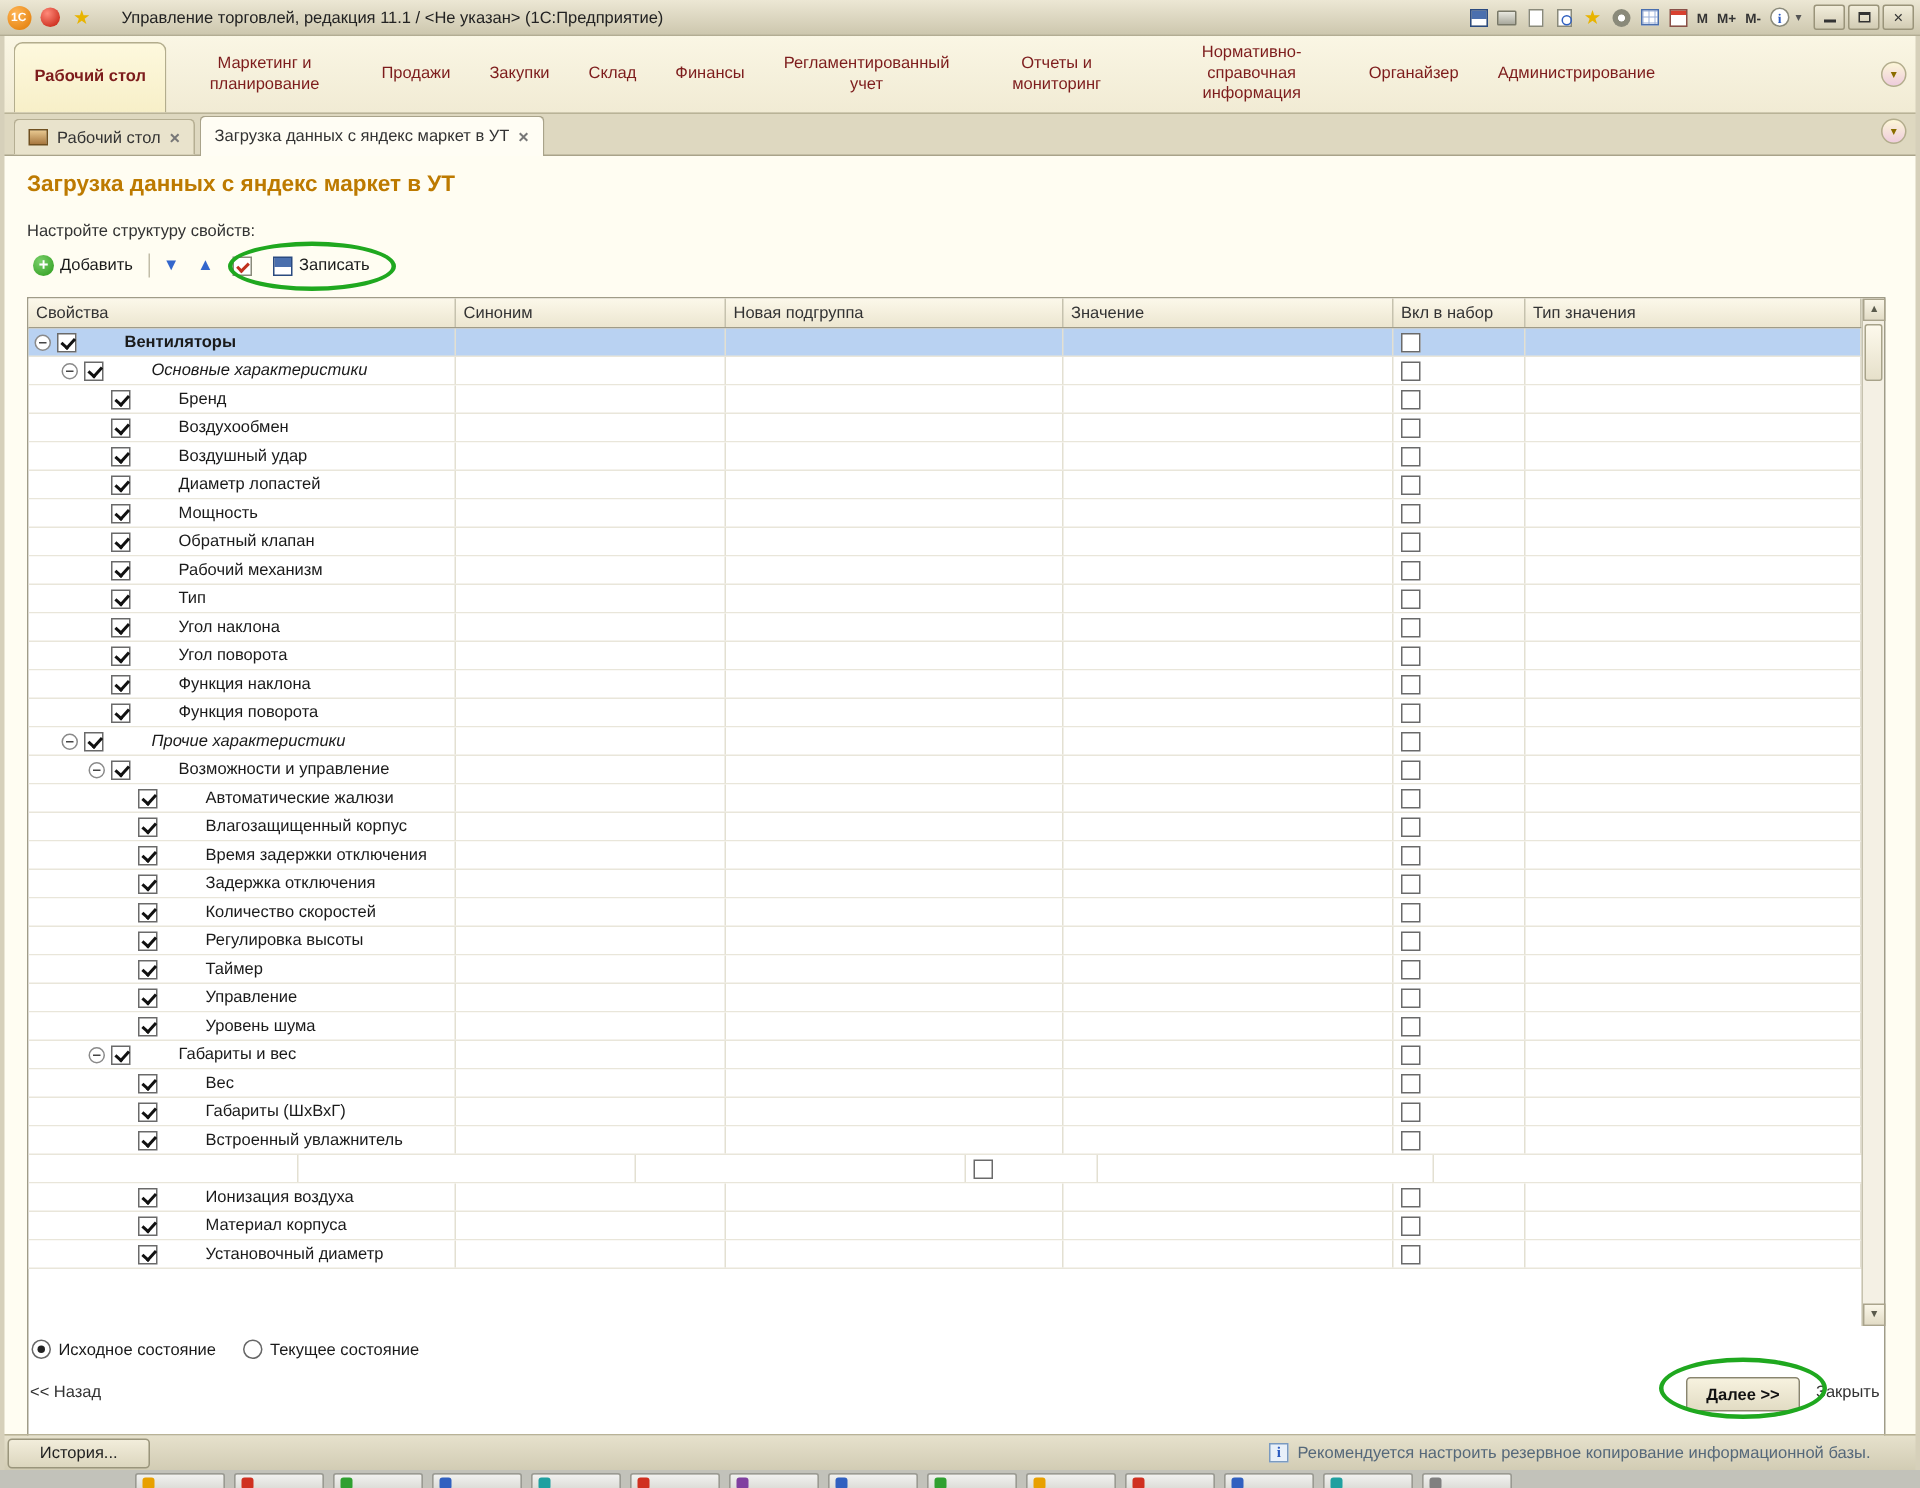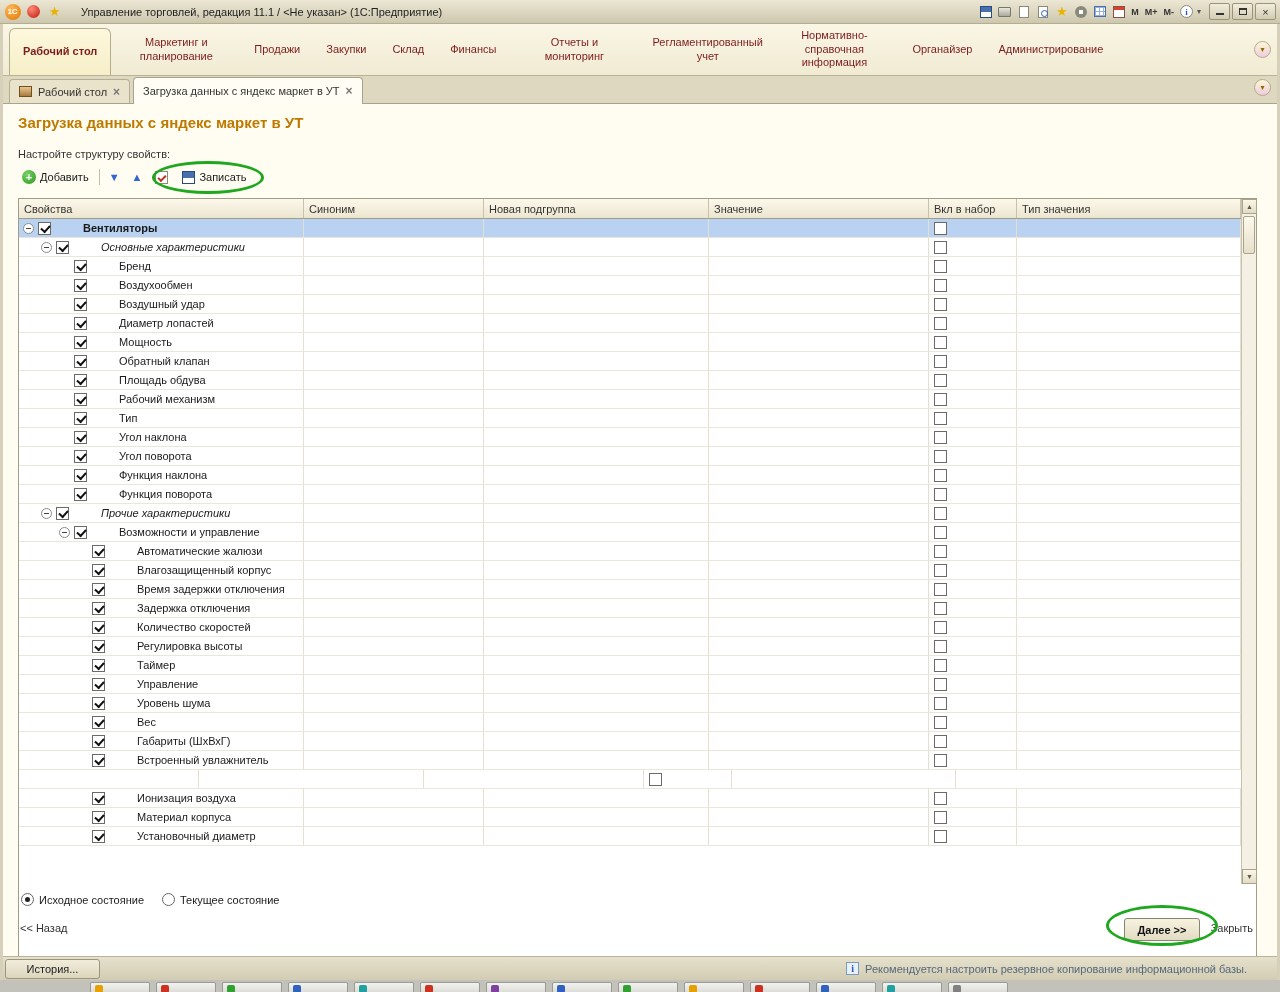--- a/index.html
+++ b/index.html
@@ -186,22 +186,22 @@
 </div>
 
 <div class="sectionbar">
   <div class="section-items">
       <div class="section section-active">Рабочий стол</div>
       <div class="section">Маркетинг и планирование</div>
       <div class="section">Продажи</div>
       <div class="section">Закупки</div>
       <div class="section">Склад</div>
       <div class="section">Финансы</div>
+      <div class="section">Регламентированный учет</div>
       <div class="section">Отчеты и мониторинг</div>
-      <div class="section">Регламентированный учет</div>
       <div class="section">Нормативно-справочная информация</div>
       <div class="section">Органайзер</div>
       <div class="section">Администрирование</div>
     </div>
   <span class="roundbtn">▾</span>
 </div>
 
 <div class="doctabs">
   <div class="dtab">
     <span class="deskicon"></span>
@@ -364,35 +364,20 @@
           <div class="cell" style="width: 88px;">
             <span class="cb"></span>
           </div>
           <div class="cell" style="width: 224px;"></div>
         </div>
         <div class="trow">
           <div class="cell props" style="width: 285px;">
             <span class="ind" style="width: 36px;"></span>
             <span class="expsp"></span>
             <span class="cb checked"></span>
-            <span class="rlabel">Площадь обдува</span>
-          </div>
-          <div class="cell" style="width: 180px;"></div>
-          <div class="cell" style="width: 225px;"></div>
-          <div class="cell" style="width: 220px;"></div>
-          <div class="cell" style="width: 88px;">
-            <span class="cb"></span>
-          </div>
-          <div class="cell" style="width: 224px;"></div>
-        </div>
-        <div class="trow">
-          <div class="cell props" style="width: 285px;">
-            <span class="ind" style="width: 36px;"></span>
-            <span class="expsp"></span>
-            <span class="cb checked"></span>
             <span class="rlabel">Рабочий механизм</span>
           </div>
           <div class="cell" style="width: 180px;"></div>
           <div class="cell" style="width: 225px;"></div>
           <div class="cell" style="width: 220px;"></div>
           <div class="cell" style="width: 88px;">
             <span class="cb"></span>
           </div>
           <div class="cell" style="width: 224px;"></div>
         </div>
@@ -620,20 +605,35 @@
             <span class="cb"></span>
           </div>
           <div class="cell" style="width: 224px;"></div>
         </div>
         <div class="trow">
           <div class="cell props" style="width: 285px;">
             <span class="ind" style="width: 54px;"></span>
             <span class="expsp"></span>
             <span class="cb checked"></span>
             <span class="rlabel">Уровень шума</span>
+          </div>
+          <div class="cell" style="width: 180px;"></div>
+          <div class="cell" style="width: 225px;"></div>
+          <div class="cell" style="width: 220px;"></div>
+          <div class="cell" style="width: 88px;">
+            <span class="cb"></span>
+          </div>
+          <div class="cell" style="width: 224px;"></div>
+        </div>
+        <div class="trow">
+          <div class="cell props" style="width: 285px;">
+            <span class="ind" style="width: 36px;"></span>
+            <span class="exp"></span>
+            <span class="cb checked"></span>
+            <span class="rlabel">Габариты и вес</span>
           </div>
           <div class="cell" style="width: 180px;"></div>
           <div class="cell" style="width: 225px;"></div>
           <div class="cell" style="width: 220px;"></div>
           <div class="cell" style="width: 88px;">
             <span class="cb"></span>
           </div>
           <div class="cell" style="width: 224px;"></div>
         </div>
         <div class="trow">

